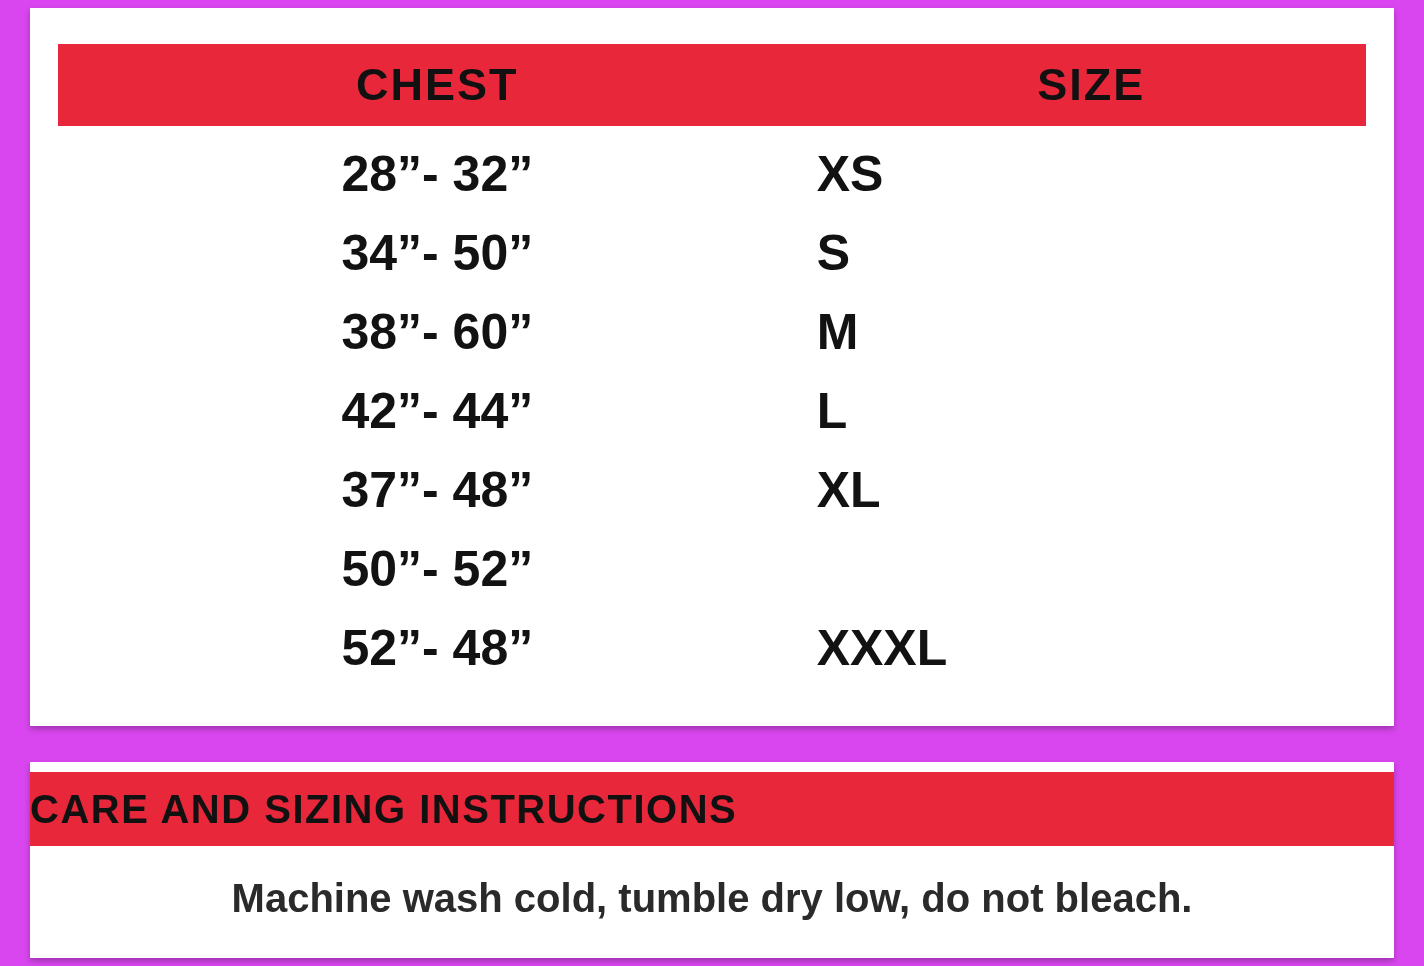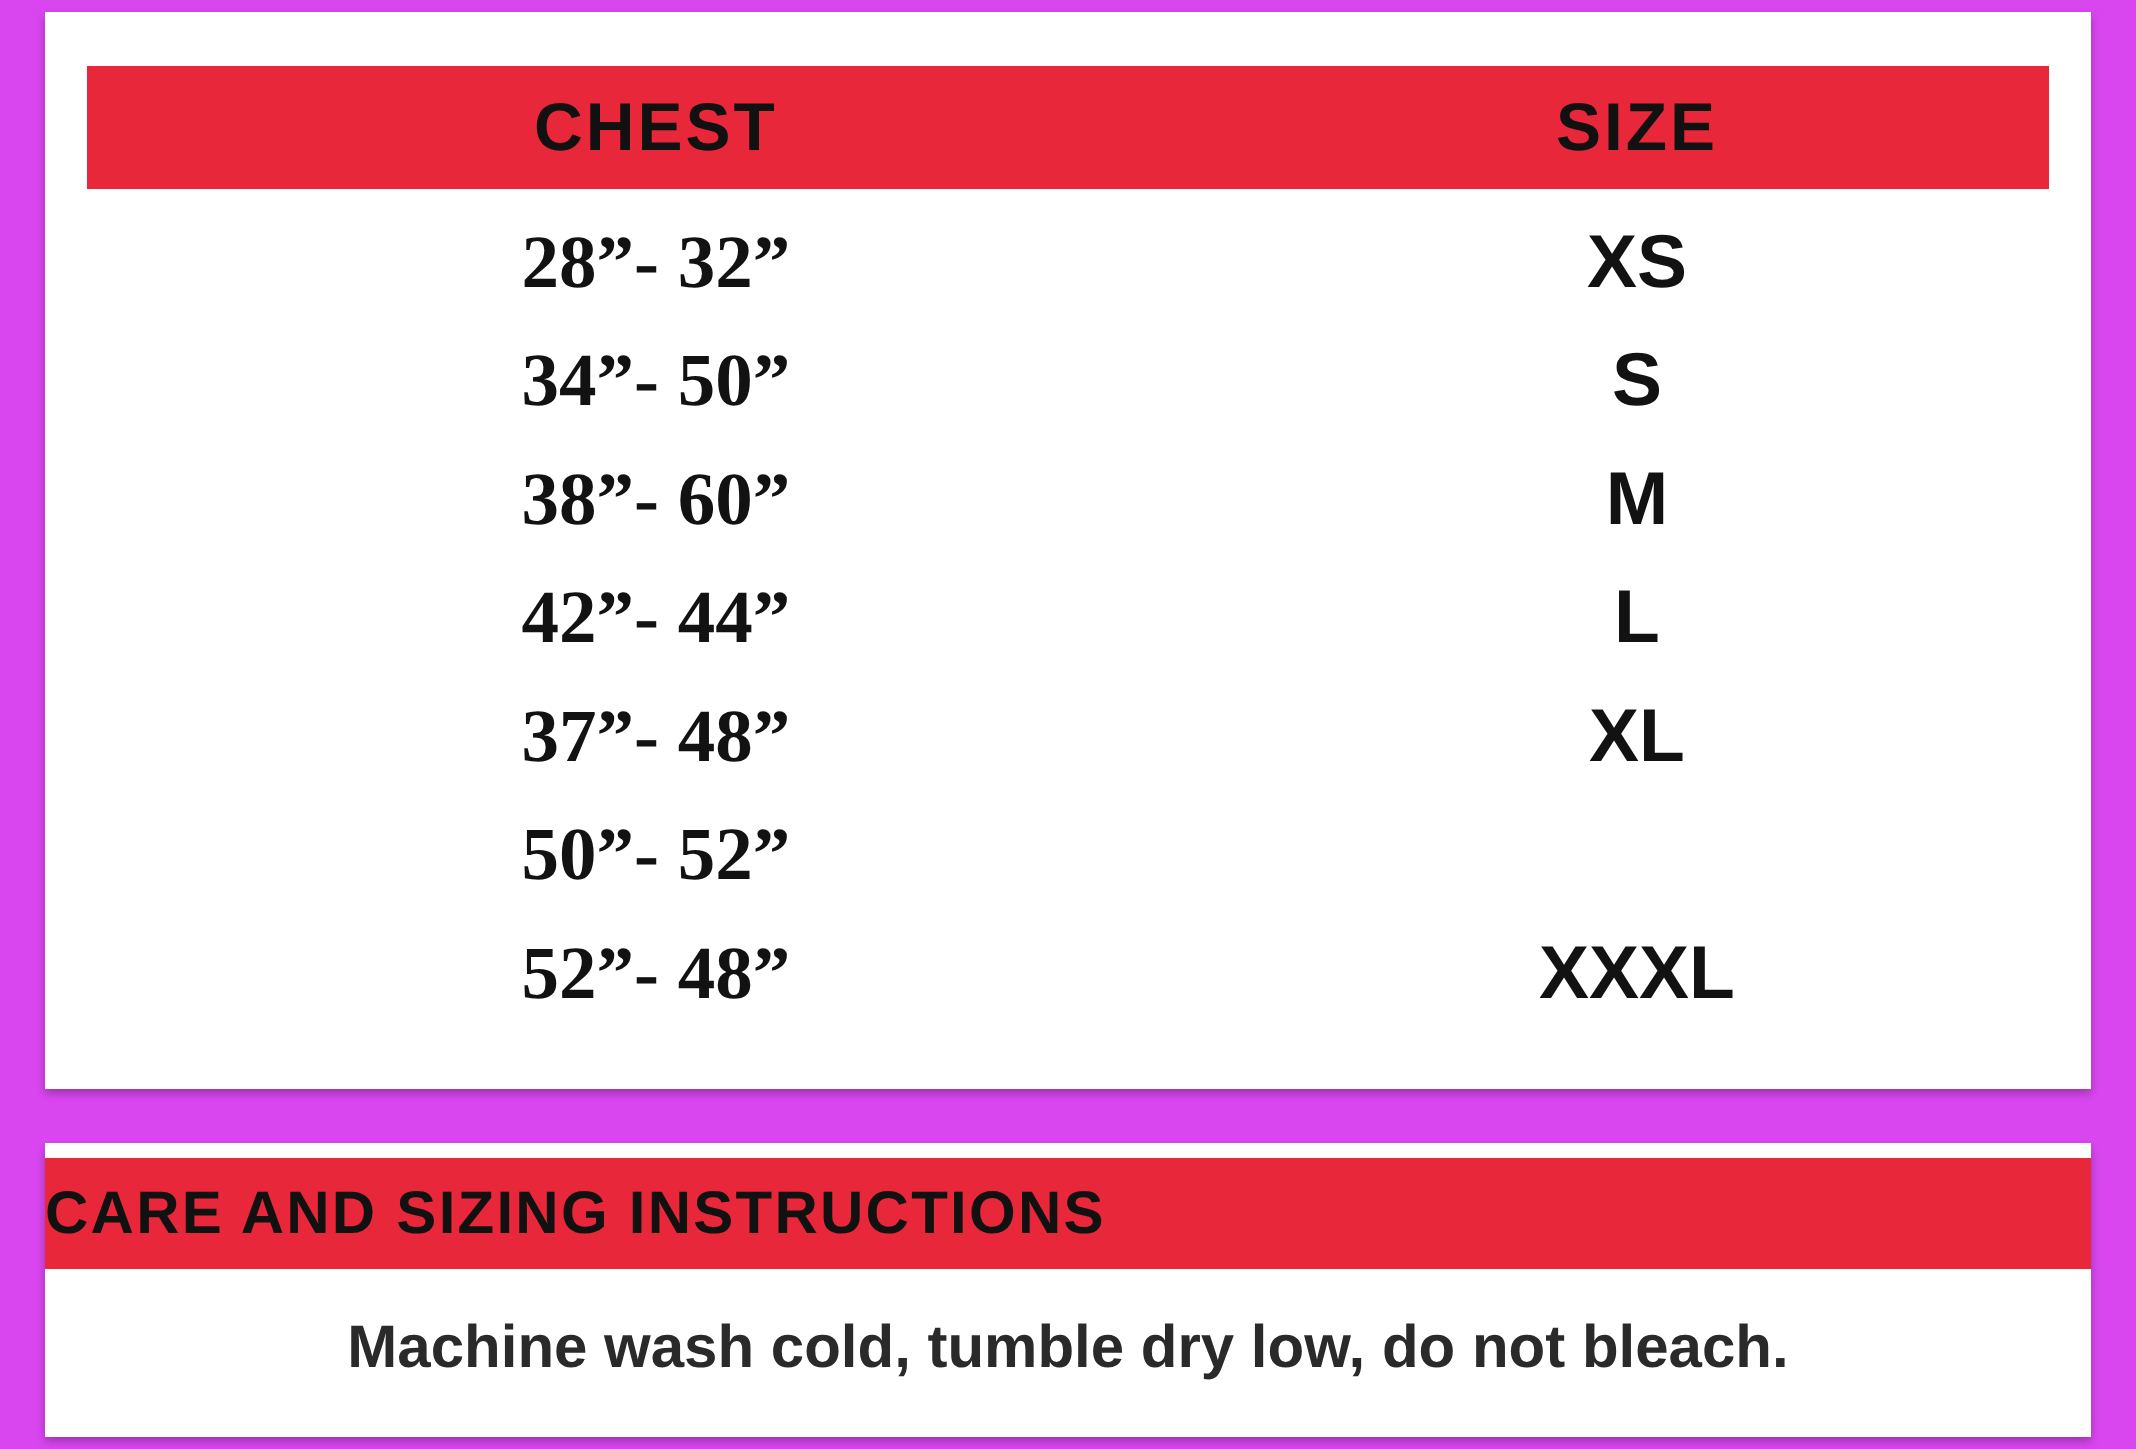--- a/index.html
+++ b/index.html
@@ -74,25 +74,24 @@
   .cell {
     color: #121212;
     font-weight: bold;
     font-size: 50px;
     letter-spacing: 0px;
     font-family: "Liberation Sans", sans-serif;
   }
   .cell-chest {
     width: 58%;
     text-align: center;
-    font-family: Liberation Serif, serif;
   }
   .cell-size {
     width: 42%;
-    text-align: center;
+    text-align: left;
   }
 
   
   .care-card {
     position: absolute;
     left: 30px;
     top: 762px;
     width: 1364px;
     height: 196px;
     background: #ffffff;

